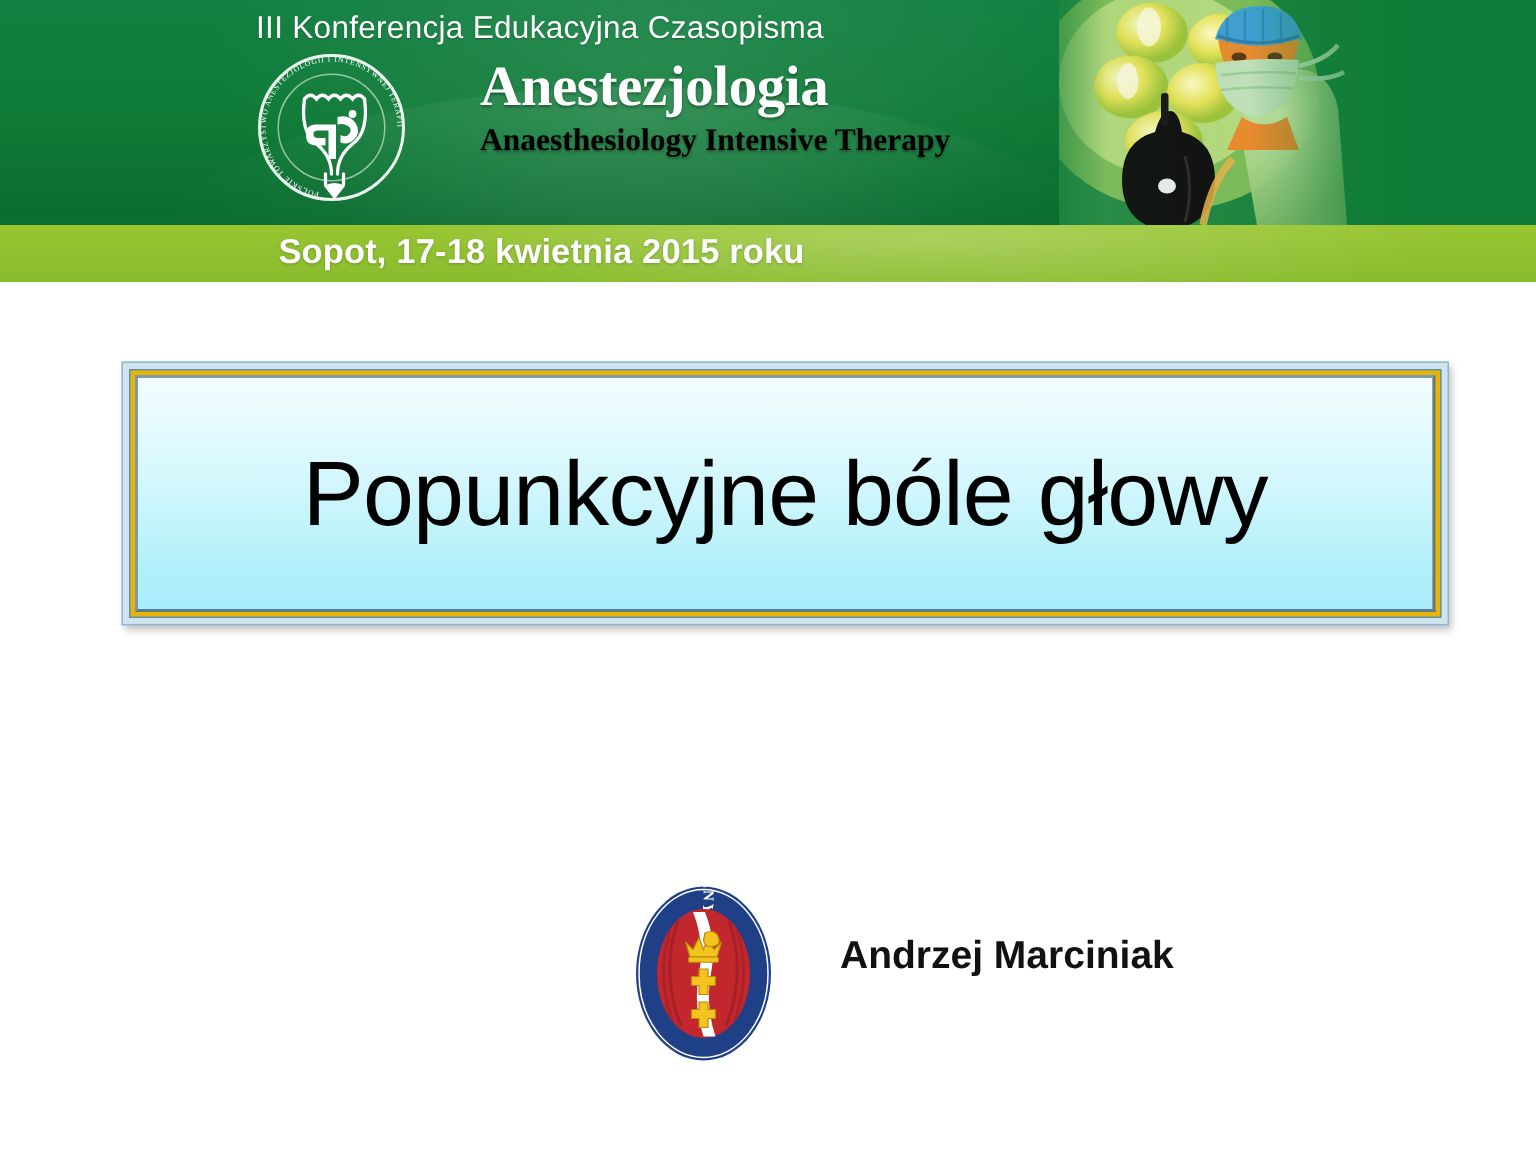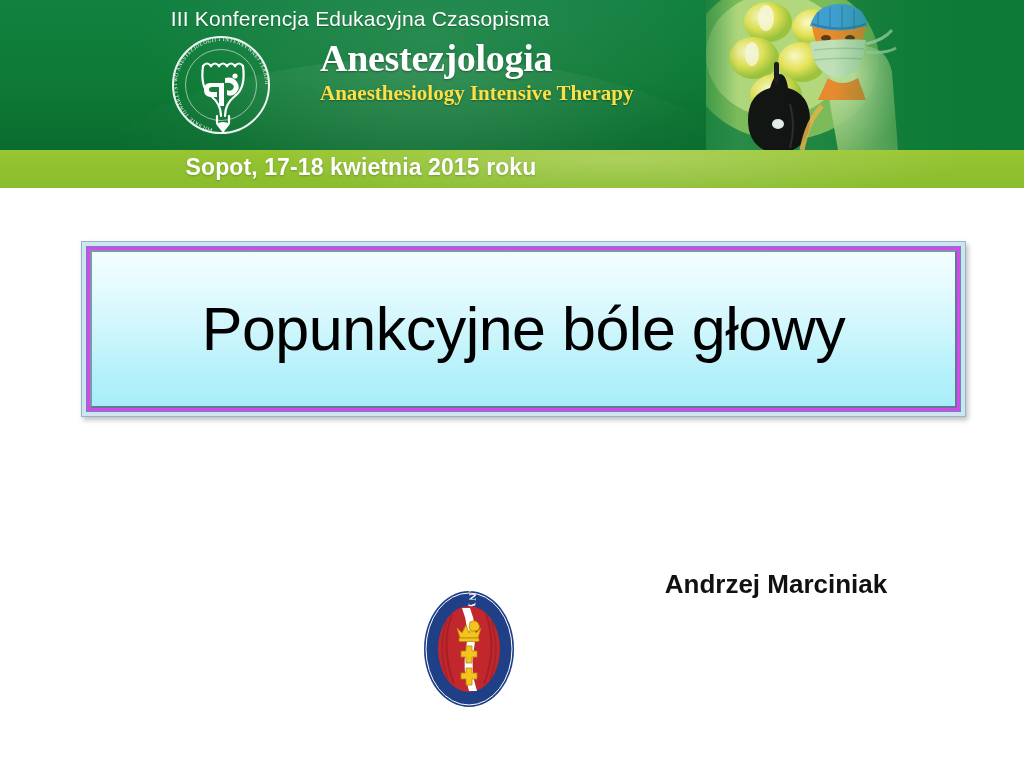--- a/index.html
+++ b/index.html
@@ -107,21 +107,21 @@
     letter-spacing: -0.3px;
     text-shadow: 0 1px 2px rgba(0,0,0,0.35);
     white-space: nowrap;
   }
   .journal-subtitle {
     font-family: "Liberation Serif", serif;
     font-weight: bold;
     font-size: 21px;
     line-height: 24px;
     margin-top: 3px;
-    color: #fde047;
+    color: #000000;
     text-shadow: 0 1px 2px rgba(0,0,0,0.35);
     white-space: nowrap;
   }
 
   
   .header-photo {
     position: absolute;
     left: 706px; top: 0;
     width: 318px; height: 150px;
     overflow: hidden;
@@ -178,21 +178,21 @@
     background: #cfe4ee;
     box-shadow: 2px 3px 5px rgba(0,0,0,0.25);
     padding: 3px;
   }
   .title-box-mid {
     position: absolute;
     left: 4px; top: 4px;
     right: 4px; bottom: 4px;
     box-sizing: border-box;
     border: 1px solid #5b92ad;
-    background: #d946ef;
+    background: #eab308;
     padding: 2px;
   }
   .title-box-inner {
     position: absolute;
     left: 3px; top: 3px;
     right: 3px; bottom: 3px;
     box-sizing: border-box;
     border-top: 2px solid #7b9aa8;
     border-left: 2px solid #7b9aa8;
     border-right: 2px solid #5e7d8c;
@@ -219,23 +219,22 @@
 
   
   .gumed-logo {
     position: absolute;
     left: 418px; top: 588px;
     width: 102px; height: 122px;
   }
 
   .author-block {
     position: absolute;
-    left: 560px; top: 568px;
+    left: 560px; top: 620px;
     width: 432px;
-    text-align: center;
     color: #151515;
   }
   .author-name {
     font-family: "Liberation Sans", sans-serif;
     font-weight: bold;
     font-size: 26px;
     line-height: 33px;
     white-space: nowrap;
     color: #111111;
   }

